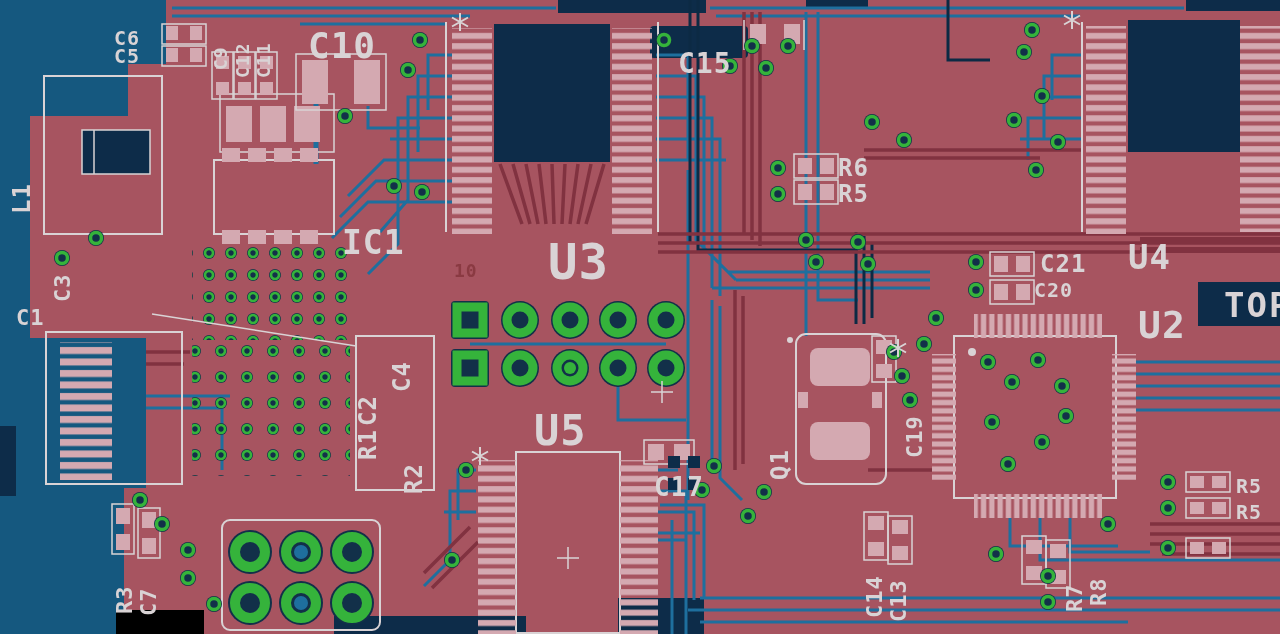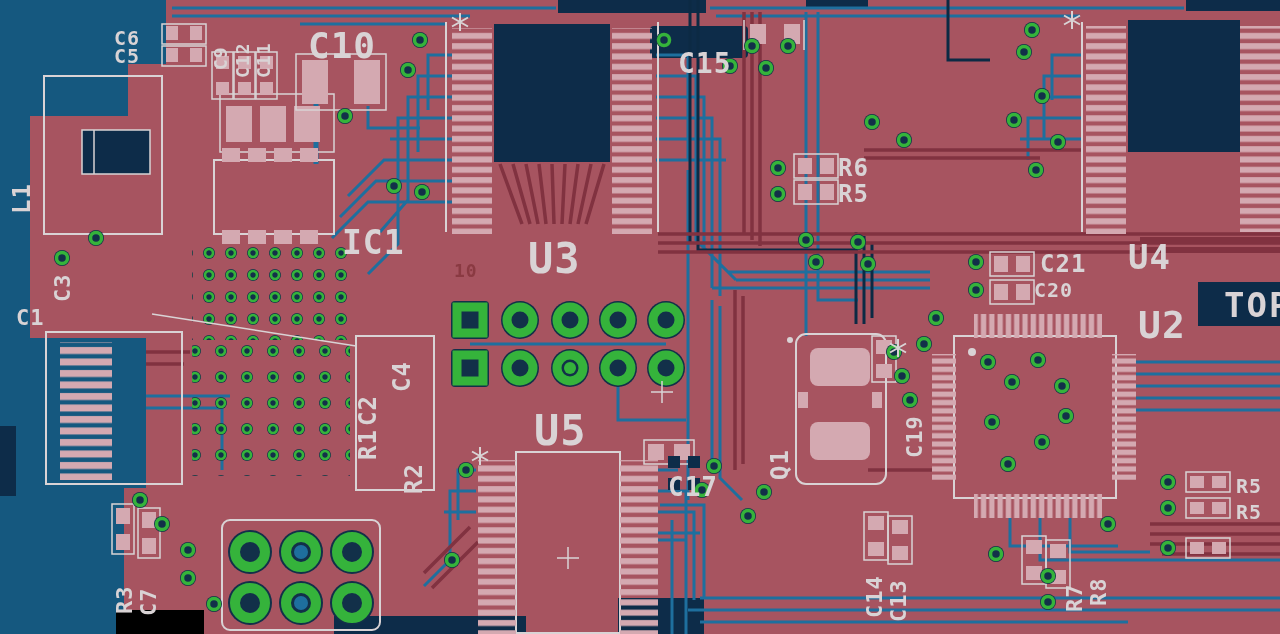--- a/index.html
+++ b/index.html
@@ -421,35 +421,35 @@
 <div class="lbl" style="left:114px;top:28px;font-size:20px">C6</div>
 <div class="lbl" style="left:114px;top:46px;font-size:20px">C5</div>
 <div class="lbl v" style="left:212px;top:70px;font-size:18px">C9</div>
 <div class="lbl v" style="left:234px;top:78px;font-size:18px">C12</div>
 <div class="lbl v" style="left:255px;top:78px;font-size:18px">C11</div>
 <div class="lbl" style="left:308px;top:28px;font-size:36px">C10</div>
 <div class="lbl v" style="left:10px;top:214px;font-size:24px">L1</div>
 <div class="lbl v" style="left:52px;top:302px;font-size:22px">C3</div>
 <div class="lbl" style="left:16px;top:307px;font-size:22px">C1</div>
 <div class="lbl" style="left:342px;top:226px;font-size:33px">IC1</div>
-<div class="lbl" style="left:528px;top:238px;font-size:42px">U3</div>
+<div class="lbl" style="left:548px;top:238px;font-size:49px">U3</div>
 <div class="lbl" style="left:678px;top:50px;font-size:28px">C15</div>
 <div class="lbl" style="left:838px;top:156px;font-size:24px">R6</div>
 <div class="lbl" style="left:838px;top:182px;font-size:24px">R5</div>
 <div class="lbl" style="left:1040px;top:252px;font-size:24px">C21</div>
 <div class="lbl" style="left:1034px;top:280px;font-size:20px">C20</div>
 <div class="lbl" style="left:1128px;top:240px;font-size:34px">U4</div>
 <div class="lbl" style="left:1138px;top:306px;font-size:38px">U2</div>
 <div class="lbl heavy" style="left:1224px;top:288px;font-size:34px">TOP</div>
 <div class="lbl v" style="left:390px;top:392px;font-size:24px">C4</div>
 <div class="lbl v" style="left:356px;top:426px;font-size:24px">C2</div>
 <div class="lbl v" style="left:356px;top:460px;font-size:24px">R1</div>
 <div class="lbl v" style="left:402px;top:494px;font-size:24px">R2</div>
 <div class="lbl" style="left:534px;top:410px;font-size:42px">U5</div>
-<div class="lbl" style="left:668px;top:474px;font-size:26px">C17</div>
+<div class="lbl" style="left:654px;top:474px;font-size:26px">C17</div>
 <div class="lbl v" style="left:768px;top:480px;font-size:24px">Q1</div>
 <div class="lbl v" style="left:904px;top:458px;font-size:22px">C19</div>
 <div class="lbl v" style="left:864px;top:618px;font-size:22px">C14</div>
 <div class="lbl v" style="left:888px;top:622px;font-size:22px">C13</div>
 <div class="lbl v" style="left:1064px;top:612px;font-size:22px">R7</div>
 <div class="lbl v" style="left:1088px;top:606px;font-size:22px">R8</div>
 <div class="lbl" style="left:1236px;top:476px;font-size:20px">R5</div>
 <div class="lbl" style="left:1236px;top:502px;font-size:20px">R5</div>
 <div class="lbl v" style="left:114px;top:614px;font-size:22px">R3</div>
 <div class="lbl v" style="left:138px;top:616px;font-size:22px">C7</div>

